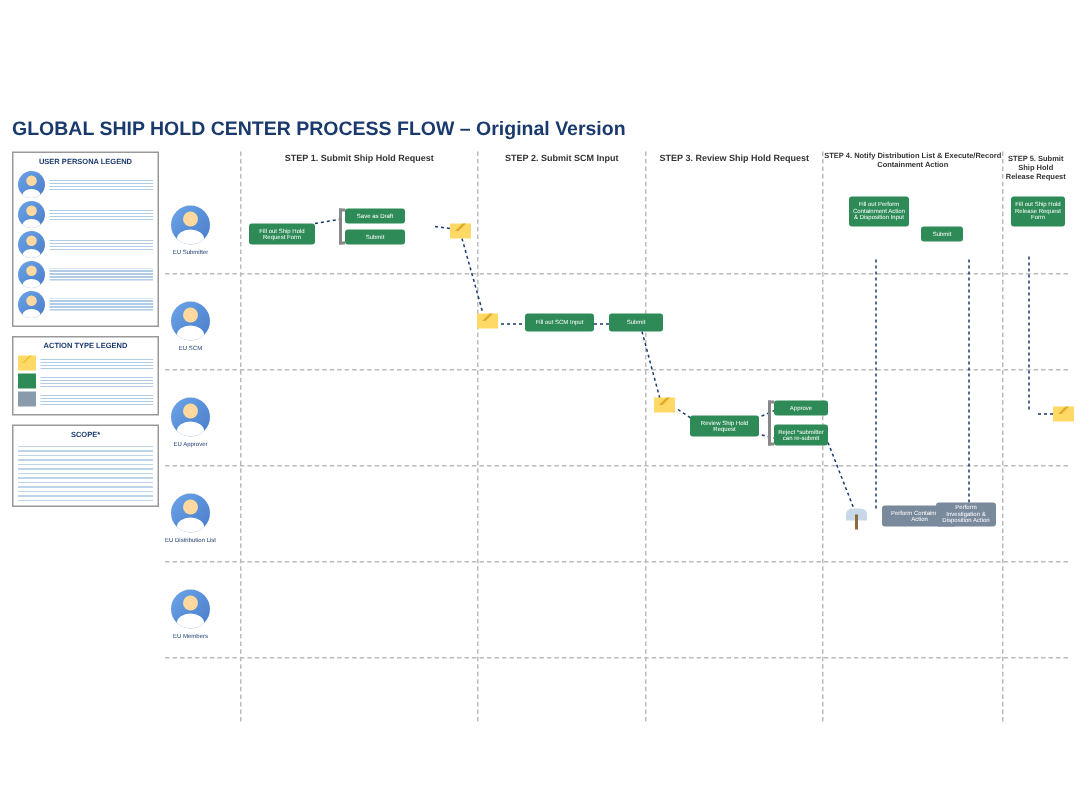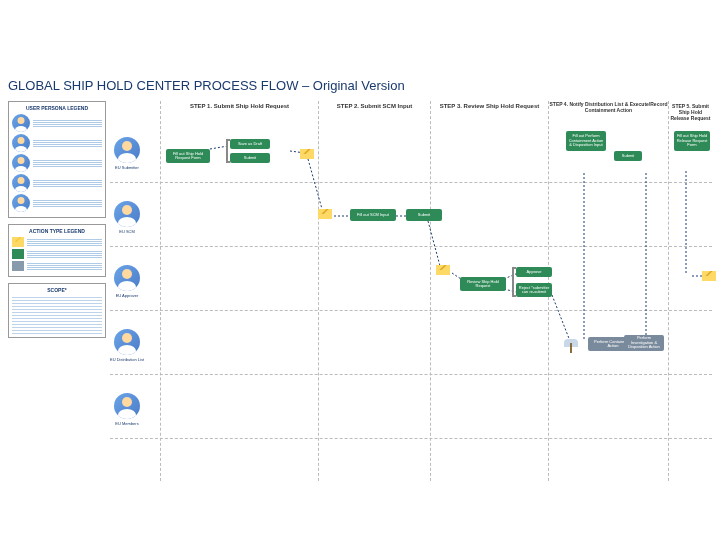--- a/index.html
+++ b/index.html
@@ -1,17 +1,17 @@
 <!DOCTYPE html>
 <html><head>
 <meta charset="utf-8">
 <style>
 *{box-sizing:border-box;margin:0;padding:0;font-family:Arial,sans-serif}
 body{background:#fff;width:720px;height:540px;overflow:hidden;position:relative;padding:8px}
-.title{color:#1a3a6e;font-size:13px;font-weight:normal;margin:70px 0 8px 0}
+.title{color:#1a3a6e;font-size:13px;font-weight:bold;margin:70px 0 8px 0}
 .canvas{position:relative;width:704px;height:380px}
 .legend{position:absolute;left:0;top:0;width:98px}
 .legend-box{border:1px solid #999;padding:3px;margin-bottom:6px;background:#fff}
 .legend-title{color:#1a3a6e;font-size:5px;font-weight:bold;text-align:center;margin-bottom:3px}
 .legend-row{display:flex;align-items:center;gap:3px;margin:2px 0}
 .persona-icon{width:18px;height:18px;border-radius:50%;background:linear-gradient(135deg,#6ba4e8,#4a7cc8);position:relative;flex-shrink:0;overflow:hidden}
 .persona-icon::before{content:"";position:absolute;width:7px;height:7px;background:#ffd9a0;border-radius:50%;top:3px;left:50%;transform:translateX(-50%)}
 .persona-icon::after{content:"";position:absolute;width:12px;height:8px;background:#fff;border-radius:50% 50% 0 0;bottom:-2px;left:50%;transform:translateX(-50%)}
 .wavy{flex:1;height:8px;background:repeating-linear-gradient(0deg,#7ba8d6 0,#7ba8d6 1px,transparent 1px,transparent 2px);opacity:.6}
 .act-icon{width:12px;height:10px;flex-shrink:0}

